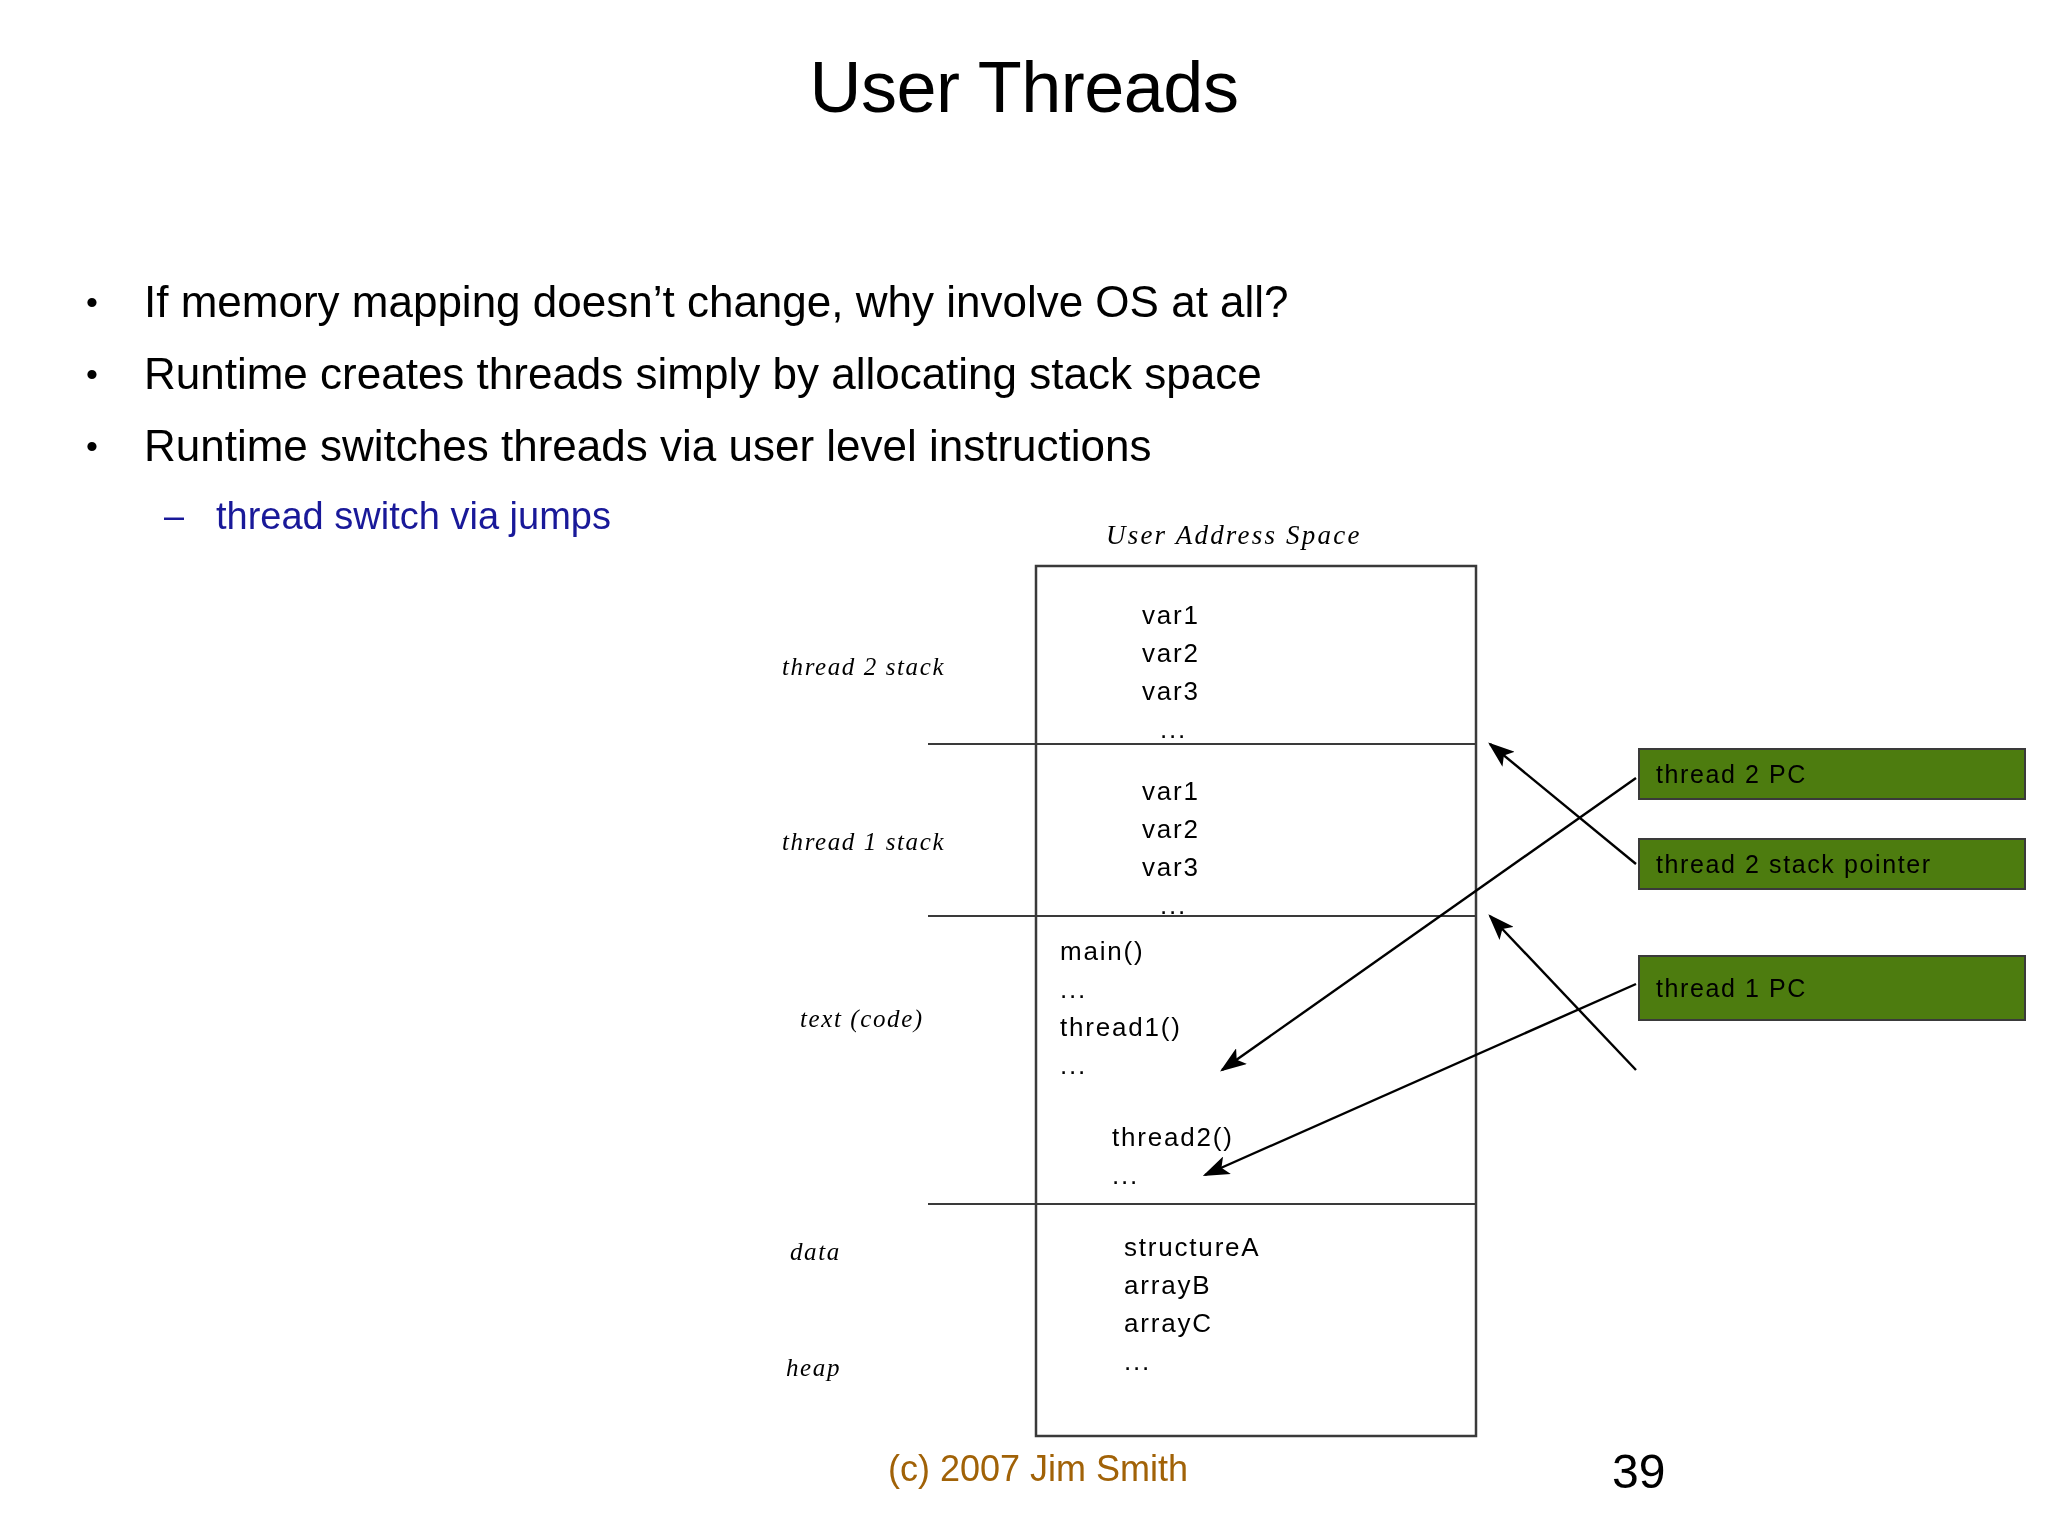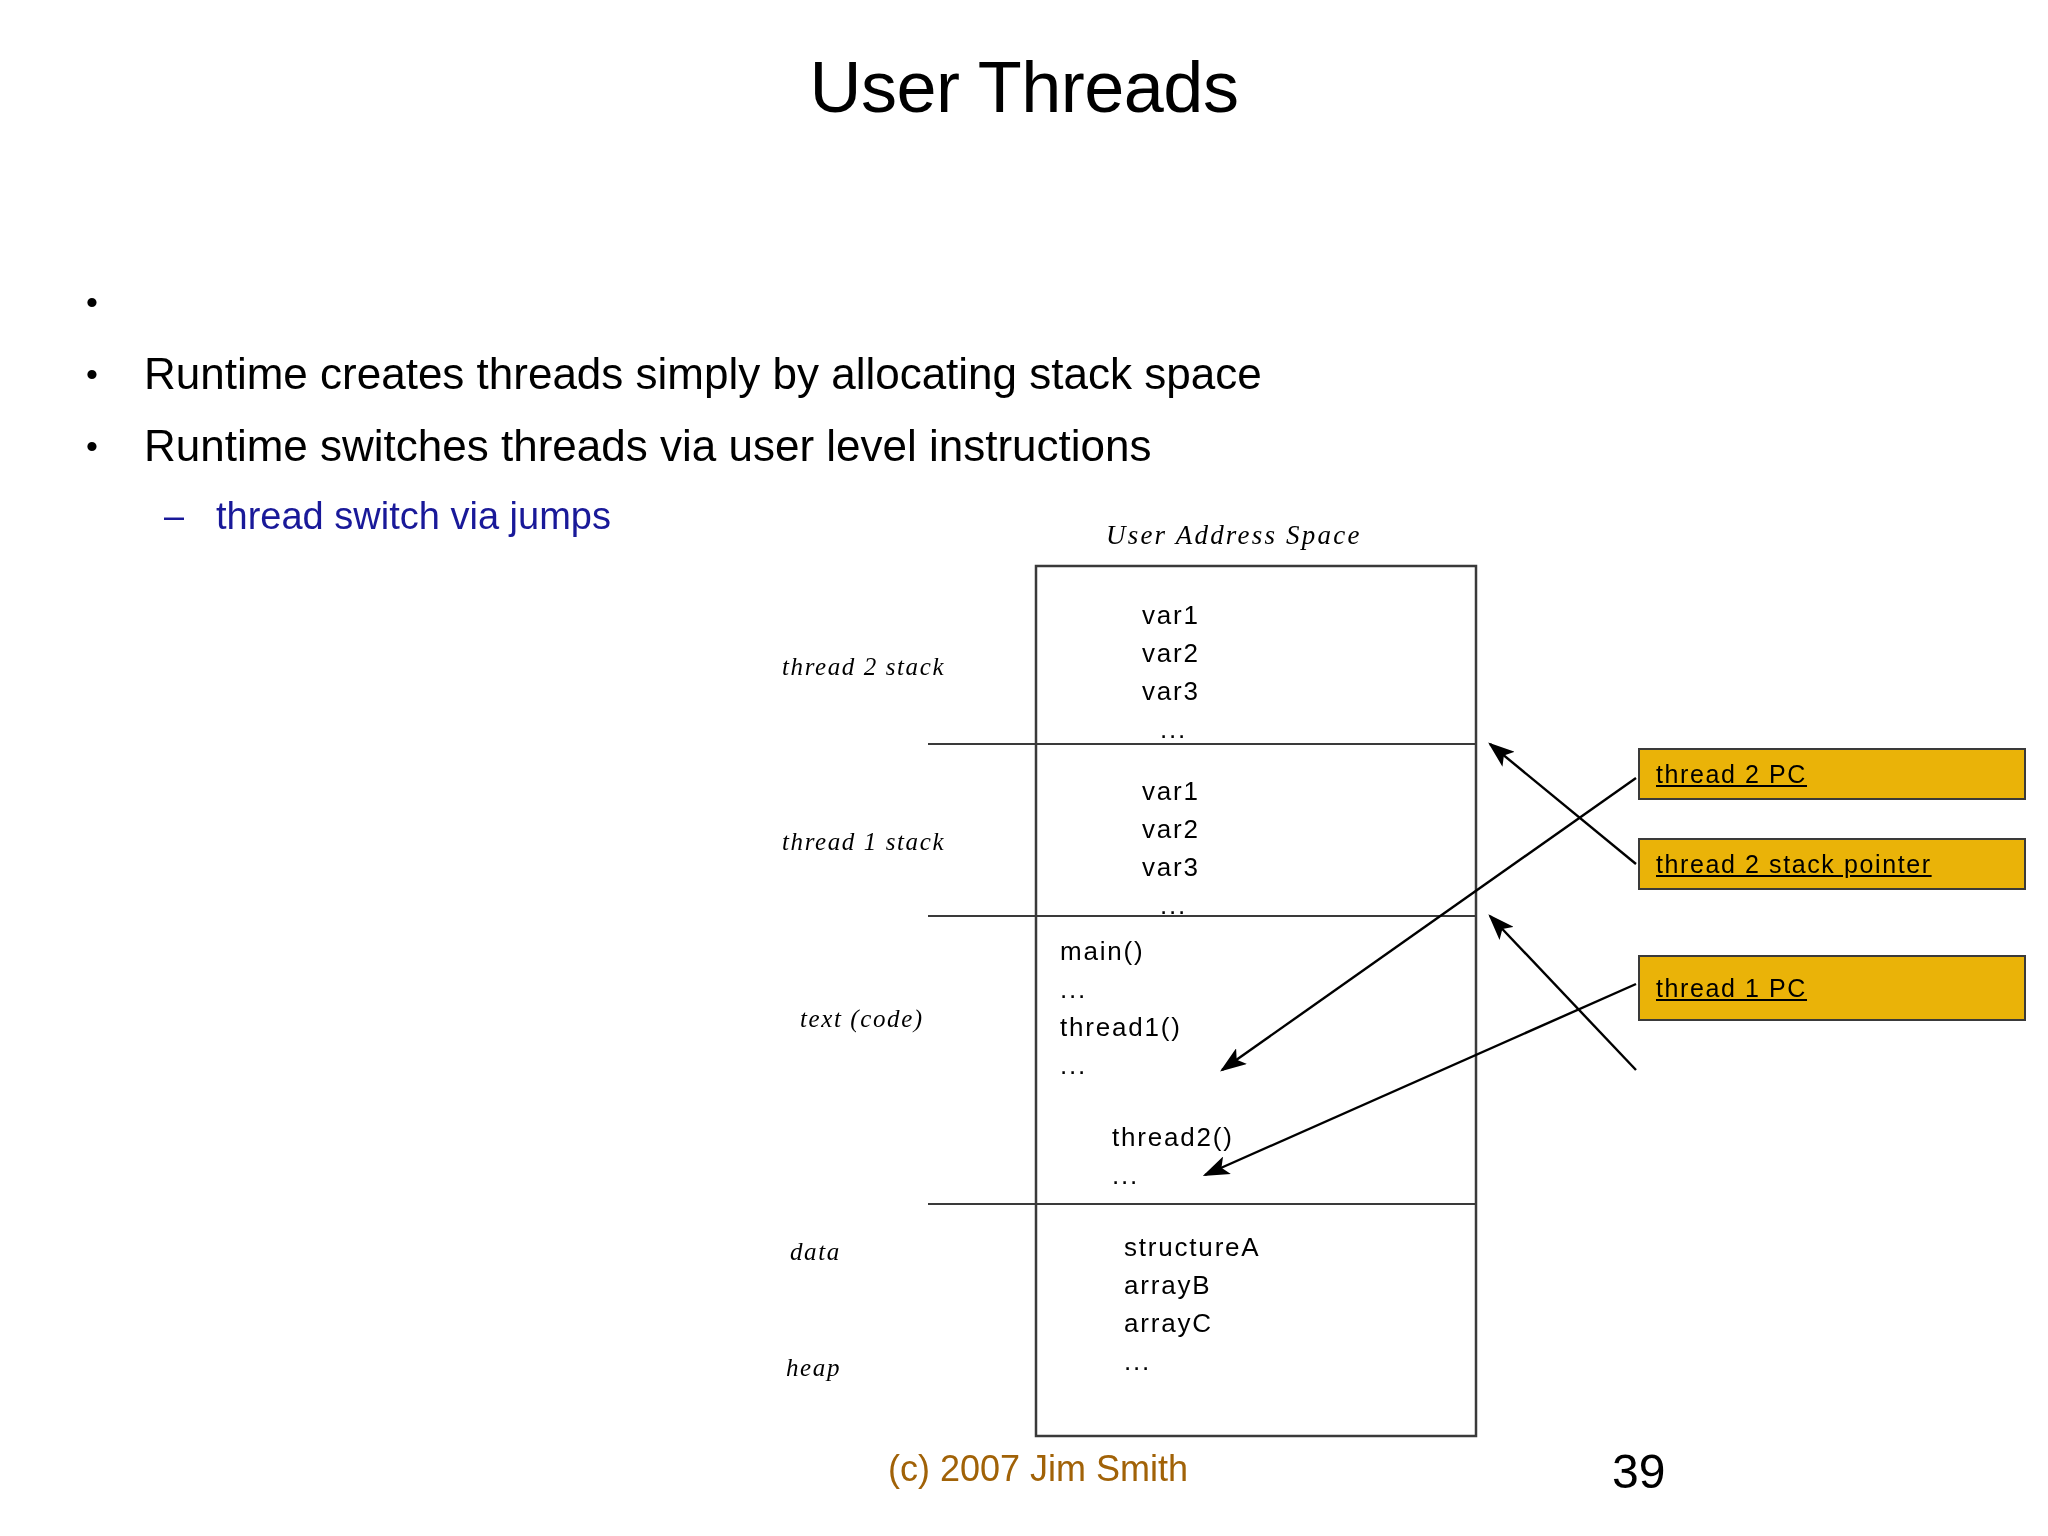--- a/index.html
+++ b/index.html
@@ -104,26 +104,25 @@
     font-family: "Liberation Sans", sans-serif;
     font-size: 26px;
     letter-spacing: 1.8px;
     line-height: 38px;
     white-space: pre;
     color: #000;
   }
   .reg-box {
     position: absolute;
     border: 2px solid #3a3a3a;
-    background: #eab308;
+    background: #4d7c0f;
     box-sizing: border-box;
     display: flex;
     align-items: center;
     padding-left: 16px;
-    text-decoration: underline;
   }
   .reg-box span {
     font-size: 25px;
     letter-spacing: 1.6px;
     white-space: nowrap;
   }
 
   
   .footer-credit {
     position: absolute;
@@ -144,20 +143,21 @@
 </style>
 </head>
 <body>
 
 <div class="slide-title">User Threads</div>
 
 <div class="bullets">
 
   <div class="bullet-row">
     <div class="bullet-mark">•</div>
+    <div class="bullet-text">If memory mapping doesn’t change, why involve OS at all?</div>
   </div>
 
   <div class="bullet-row">
     <div class="bullet-mark">•</div>
     <div class="bullet-text">Runtime creates threads simply by allocating stack space</div>
   </div>
 
   <div class="bullet-row">
     <div class="bullet-mark">•</div>
     <div class="bullet-text">Runtime switches threads via user level instructions</div>

